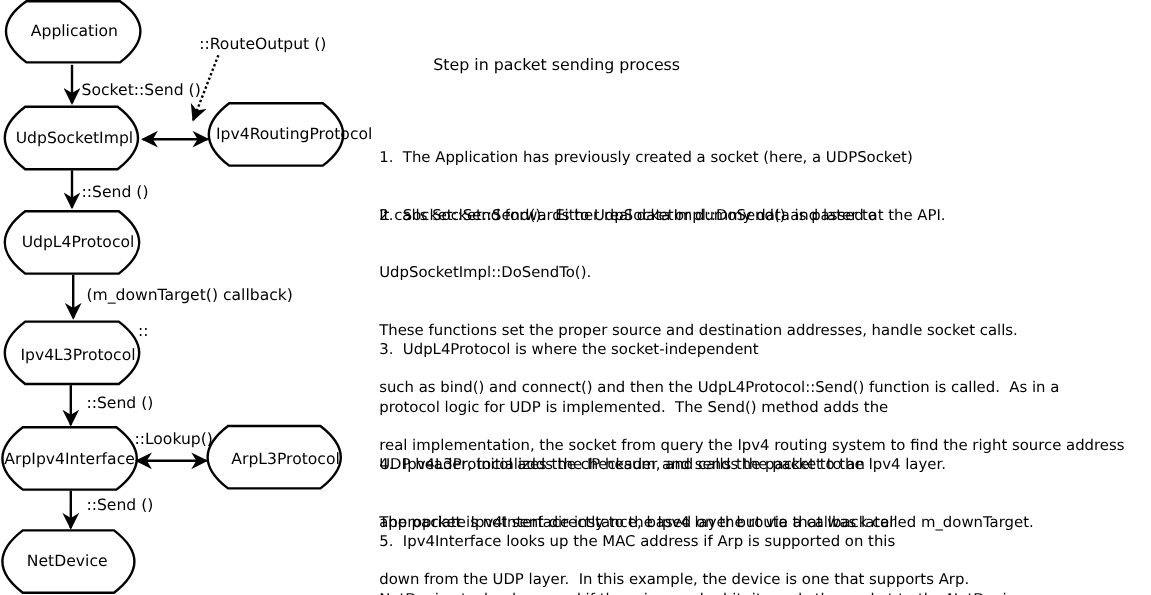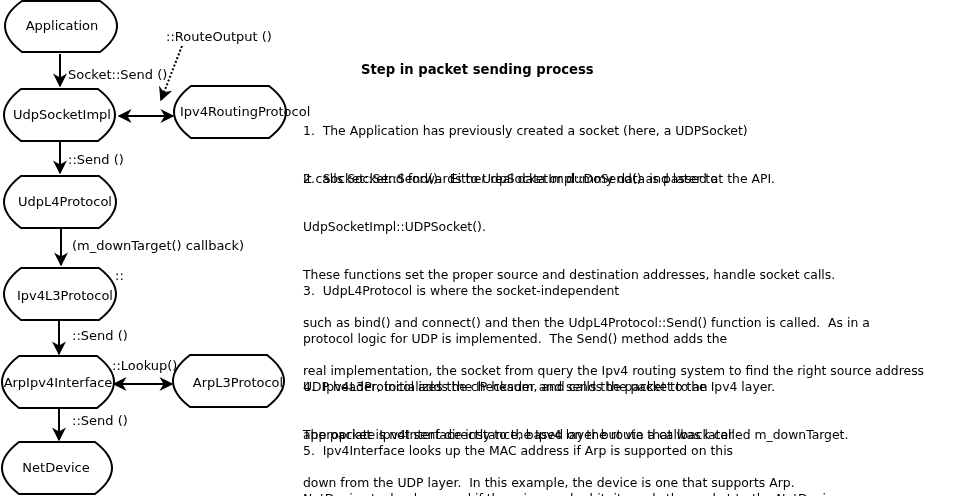--- a/index.html
+++ b/index.html
@@ -1,22 +1,22 @@
 <!DOCTYPE html>
 <html><head>
 <meta charset="utf-8">
 <style>
   html, body { margin:0; padding:0; background:#ffffff; }
   body { width:959px; height:496px; position:relative; overflow:hidden;
          font-family:"DejaVu Sans", sans-serif; color:#000; }
   svg#diagram { position:absolute; left:0; top:0; }
   .node-label { font-family:"DejaVu Sans", sans-serif; font-size:13px; }
   .edge-label { font-family:"DejaVu Sans", sans-serif; font-size:13px; }
-  #steps-title { position:absolute; left:361px; top:62px; font-weight:bold; font-size:13.2px; white-space:nowrap; }
-  .step { position:absolute; left:303px; white-space:pre; font-size:12.4px; line-height:16px; }
+  #steps-title { position:absolute; left:361px; top:47px; font-weight:normal; font-size:13.2px; white-space:nowrap; }
+  .step { position:absolute; left:316px; white-space:pre; font-size:12.4px; line-height:16px; }
   .step-line { display:block; height:16px; }
 </style>
 </head>
 <body>
 
 <svg id="diagram" width="959" height="496" viewBox="0 0 959 496">
   <defs>
     <marker id="arrow" viewBox="0 0 10 10" refX="9" refY="5" markerWidth="7" markerHeight="7" orient="auto-start-reverse">
       <path d="M0,0 L10,5 L0,10 L3,5 z" fill="#000"></path>
     </marker>
@@ -106,21 +106,21 @@
 
 <div id="steps-title">Step in packet sending process</div>
 
 <div class="step" style="top:91px">
   <span class="step-line">1.  The Application has previously created a socket (here, a UDPSocket)</span>
   <span class="step-line">It calls Socket::Send().  Either real data or dummy data is passed at the API.</span>
 </div>
 
 <div class="step" style="top:139px">
   <span class="step-line">2.  Socket::Send forwards to UdpSocketImpl::DoSend() and later to</span>
-  <span class="step-line">UdpSocketImpl::UDPSocket().</span>
+  <span class="step-line">UdpSocketImpl::DoSendTo().</span>
   <span class="step-line">These functions set the proper source and destination addresses, handle socket calls.</span>
   <span class="step-line">such as bind() and connect() and then the UdpL4Protocol::Send() function is called.  As in a</span>
   <span class="step-line">real implementation, the socket from query the Ipv4 routing system to find the right source address</span>
 </div>
 
 <div class="step" style="top:251px">
   <span class="step-line">3.  UdpL4Protocol is where the socket-independent</span>
   <span class="step-line">protocol logic for UDP is implemented.  The Send() method adds the</span>
   <span class="step-line">UDP header, initializes the checksum, and calls the packet to the Ipv4 layer.</span>
   <span class="step-line">The packet is not sent directly to the Ipv4 layer but via a callback called m_downTarget.</span>

